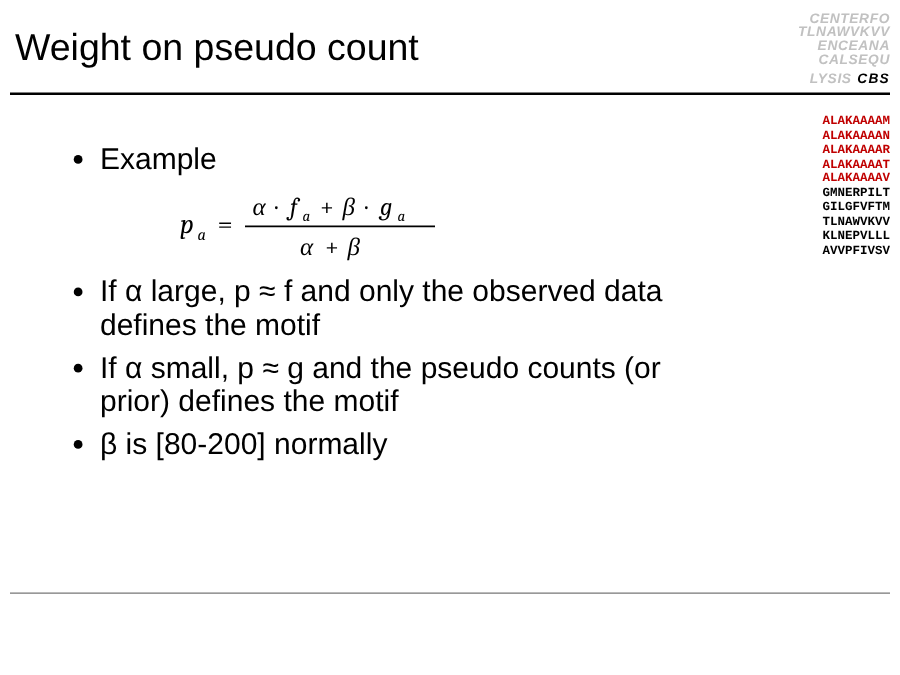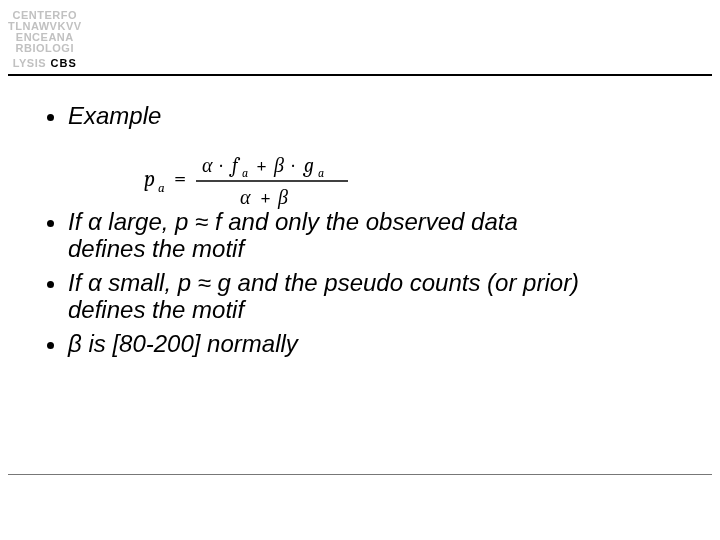--- a/index.html
+++ b/index.html
@@ -27,24 +27,25 @@
     justify-content: space-between;
     align-items: flex-start;
   }
   .title {
     font-size: 30px;
     font-weight: 400;
     padding-top: 12px;
     padding-left: 4px;
   }
   .logo-block {
-    text-align: center;
+    text-align: right;
     line-height: 1.0;
     padding-top: 0;
     padding-right: 0;
+    font-style: italic;
   }
   .logo-grey {
     font-family: Arial, Helvetica, sans-serif;
     font-weight: 700;
     font-size: 11px;
     letter-spacing: 0.5px;
     color: #c1c1c1;
     white-space: pre;
   }
   .logo-cbs {
@@ -73,23 +74,22 @@
   .body-area {
     position: absolute;
     top: 98px;
     left: 36px;
     right: 120px;
     font-size: 24px;
     line-height: 1.15;
   }
   .body-list {
     list-style: disc;
-    margin: 4px;
+    margin: 16px;
     padding: 0 0 0 28px;
-    font-style: italic;
   }
   .body-list > li {
     margin-bottom: 6px;
   }
   .after-example {
     margin-bottom: 78px !important;
   }
   .formula {
     position: absolute;
     left: 142px;
@@ -111,25 +111,26 @@
   }
   .side-seq .red { color: #c00000; }
   .side-seq .blk { color: #000; }
 </style>
 </head>
 <body>
 
 <div class="slide">
 
   <div class="title-row">
+    <div class="title">Weight on pseudo count</div>
     <div class="logo-block">
       <div class="logo-grey">CENTERFO</div>
       <div class="logo-grey">TLNAWVKVV</div>
       <div class="logo-grey">ENCEANA</div>
-      <div class="logo-grey">RBIOLOGI</div>
+      <div class="logo-grey">CALSEQU</div>
       <div><span class="logo-grey">LYSIS</span> <span class="logo-cbs">CBS</span></div>
     </div>
   </div>
 
   <div class="hr-top"></div>
 
   <div class="body-area">
     <ul class="body-list">
       <li class="after-example">Example</li>
       <li><span>If </span><span>α</span><span> large, p ≈ f and only the observed data defines the motif</span></li>
@@ -156,16 +157,28 @@
       <text x="150" y="22" font-family="Cambria, 'Times New Roman', serif" font-size="20">·</text>
       <text x="162" y="22" font-family="Cambria, 'Times New Roman', serif" font-style="italic" font-size="20">g</text>
       <text x="176" y="27" font-family="Cambria, 'Times New Roman', serif" font-style="italic" font-size="12">a</text>
 
       <text x="98" y="54" font-family="Cambria, 'Times New Roman', serif" font-style="italic" font-size="20">α</text>
       <text x="118" y="54" font-family="Cambria, 'Times New Roman', serif" font-size="20">+</text>
       <text x="136" y="54" font-family="Cambria, 'Times New Roman', serif" font-style="italic" font-size="20">β</text>
     </svg>
   </div>
 
+  <div class="side-seq">
+    <div class="red">ALAKAAAAM</div>
+    <div class="red">ALAKAAAAN</div>
+    <div class="red">ALAKAAAAR</div>
+    <div class="red">ALAKAAAAT</div>
+    <div class="red">ALAKAAAAV</div>
+    <div class="blk">GMNERPILT</div>
+    <div class="blk">GILGFVFTM</div>
+    <div class="blk">TLNAWVKVV</div>
+    <div class="blk">KLNEPVLLL</div>
+    <div class="blk">AVVPFIVSV</div>
+  </div>
 
   <div class="hr-bottom"></div>
 
 </div>
 
 </body></html>

